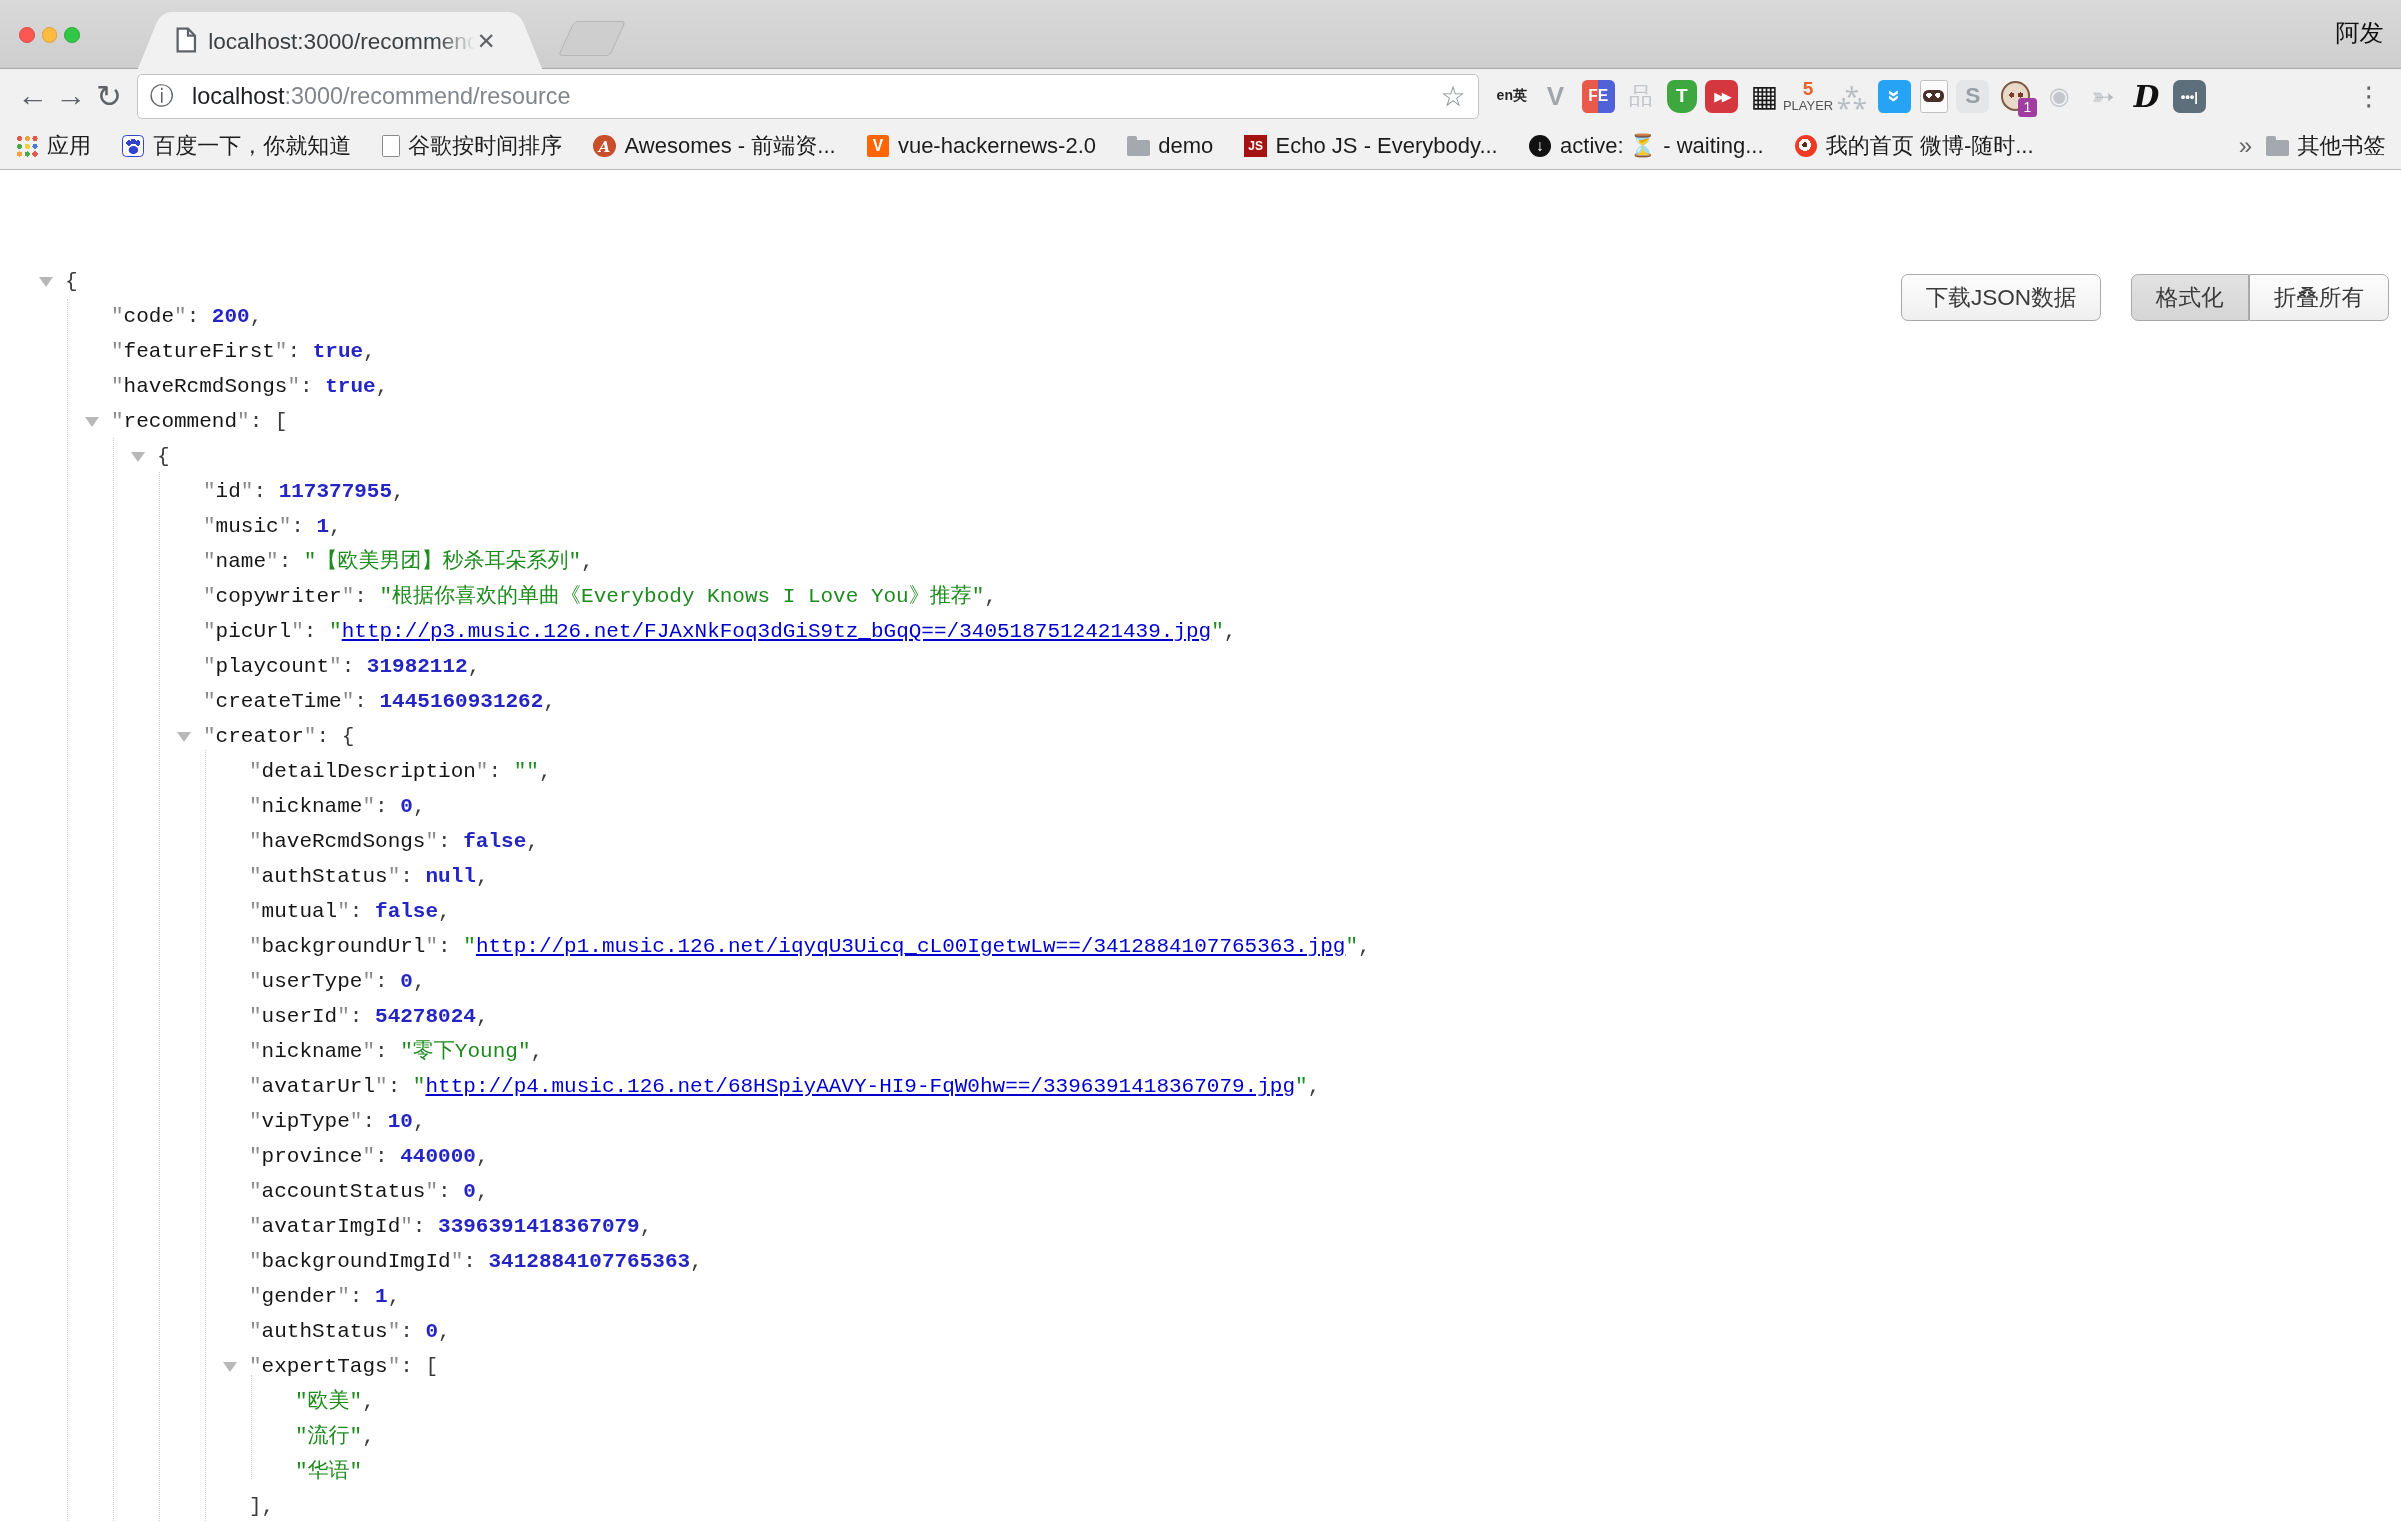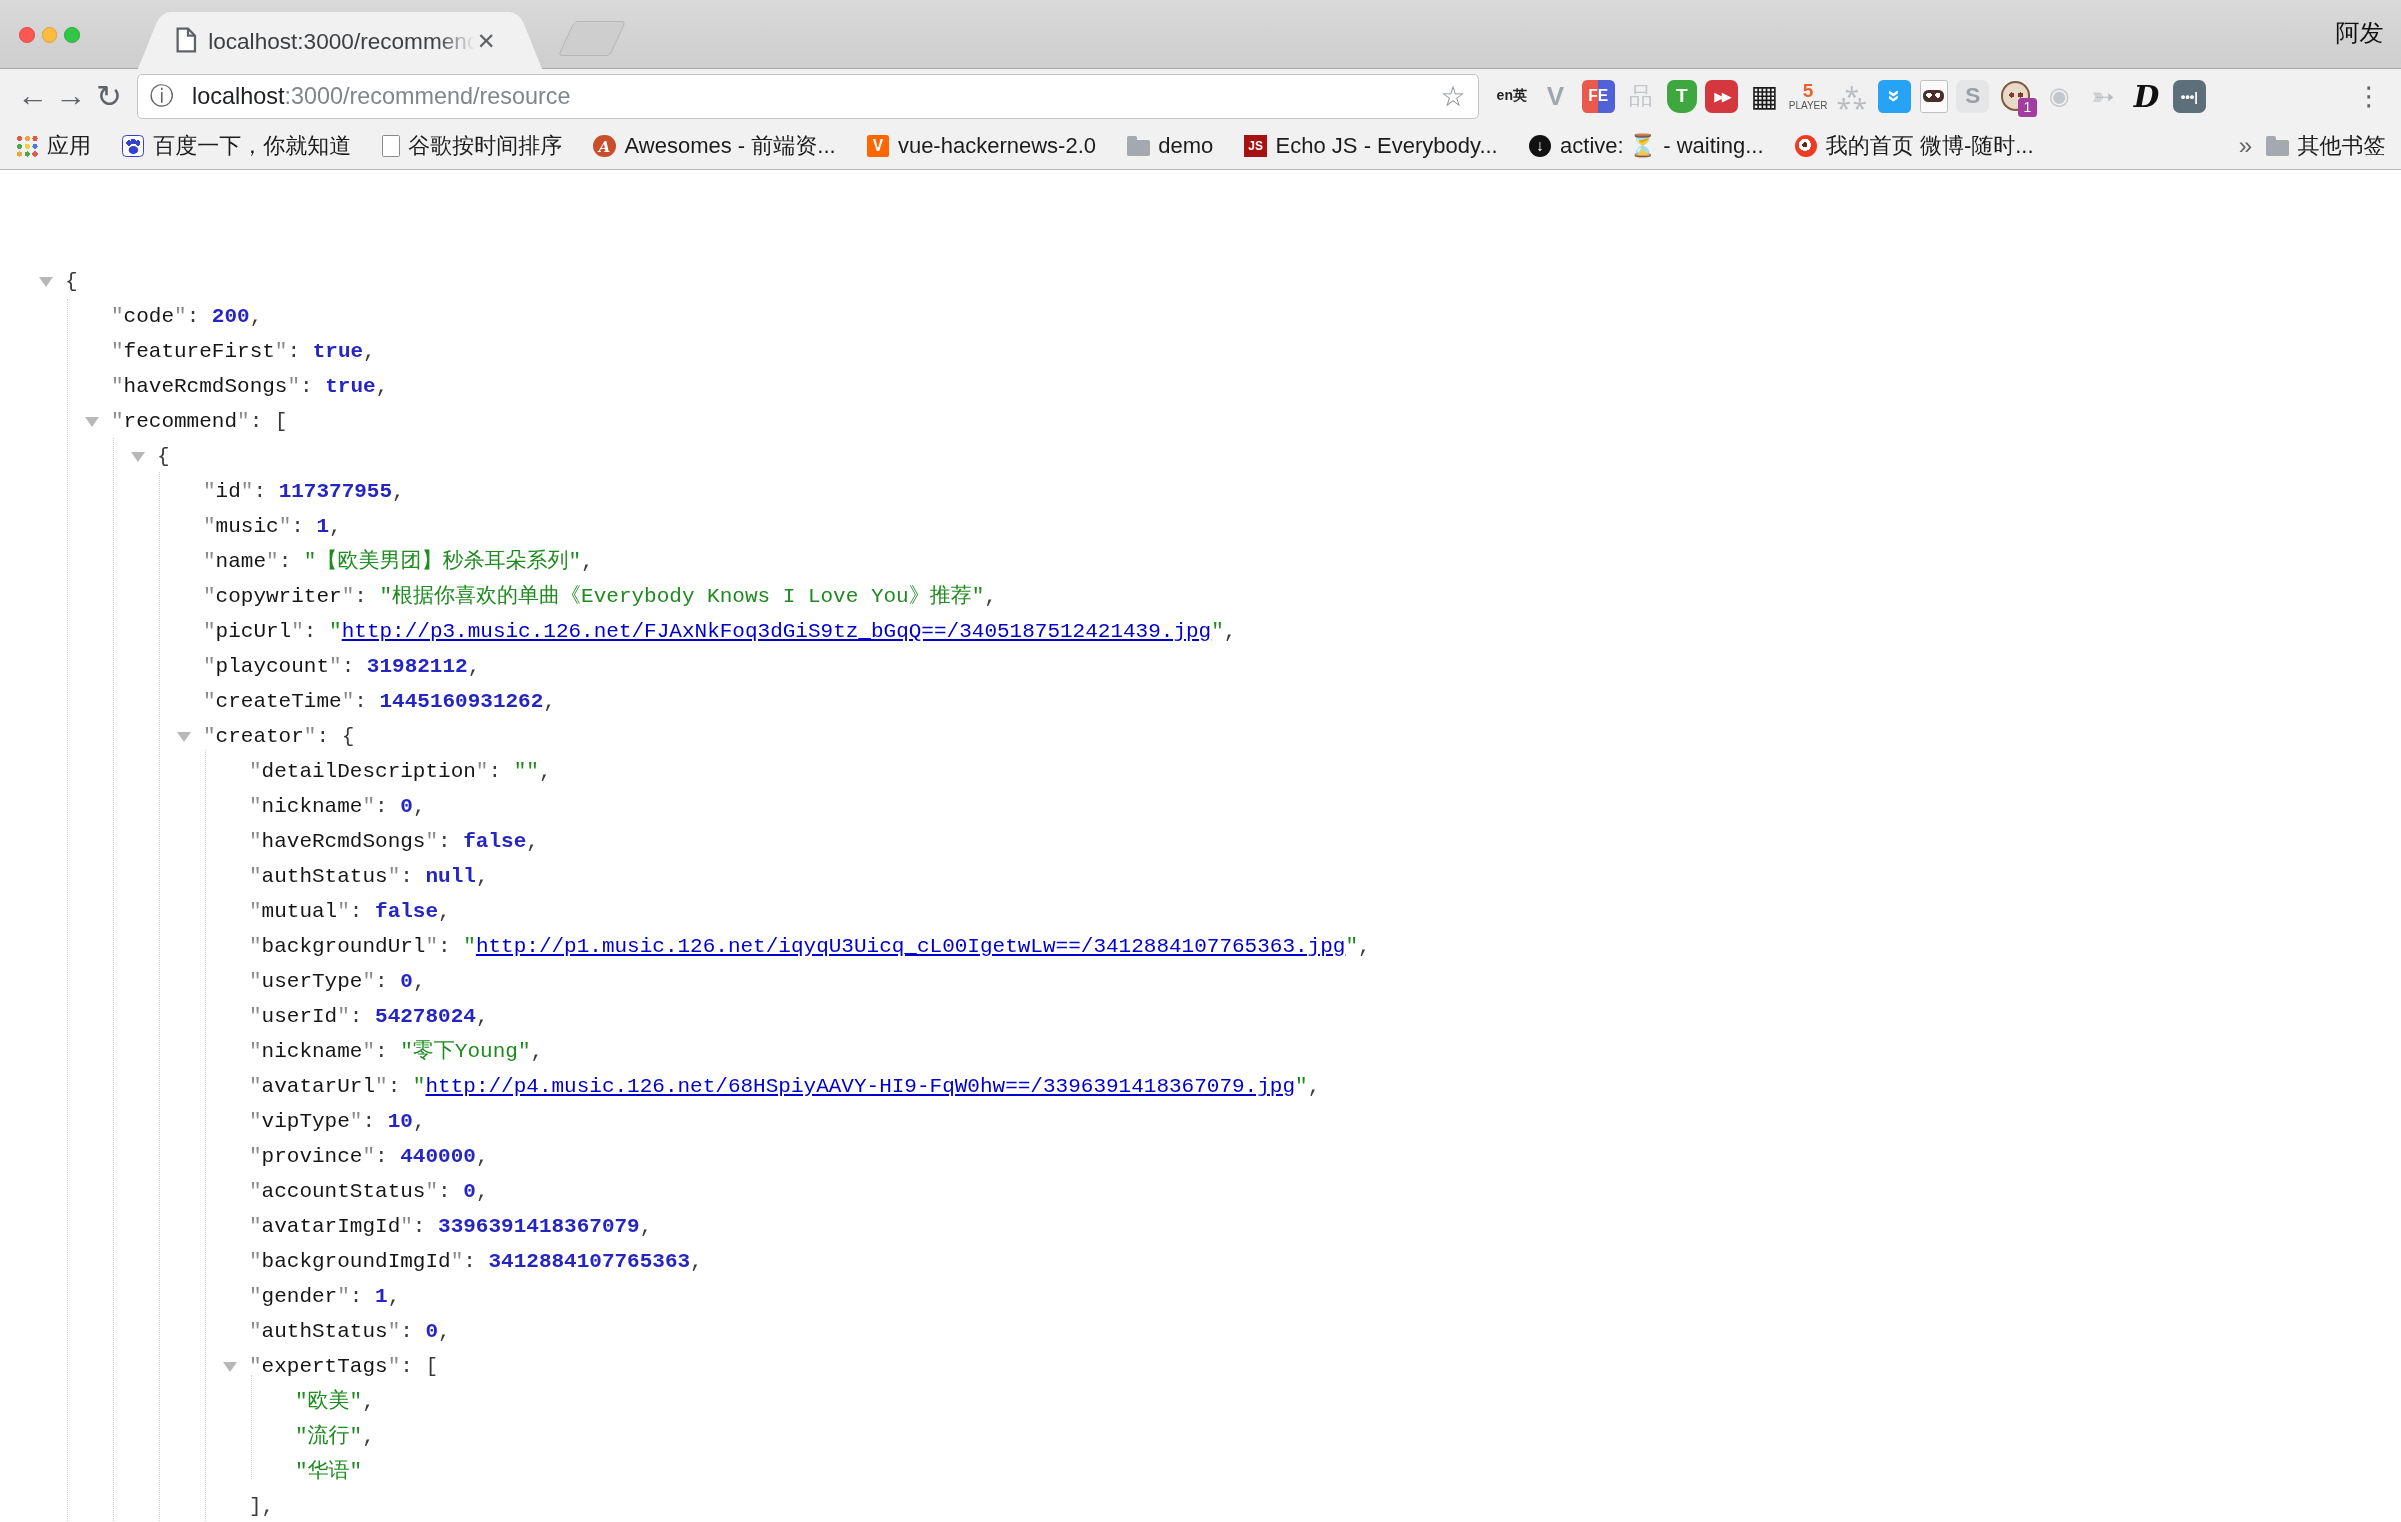--- a/index.html
+++ b/index.html
@@ -48,21 +48,21 @@
   [data-name="fe-icon"] .g { color:#fff; font-weight:bold; font-size:15.6px; }
   [data-name="org-chart-icon"] .g { font-size:24px; color:#c3c7cb; }
   [data-name="shield-t-icon"] { width:29.5px; height:33px; background:#3fa73f;
     border-radius:7px 7px 13px 13px; }
   [data-name="shield-t-icon"] .g { color:#fff; font-weight:bold; font-size:19px; }
   [data-name="video-speed-icon"] { width:33px; height:33px; background:#d4373e; border-radius:7px; }
   [data-name="video-speed-icon"] .g { color:#fff; font-size:13px; letter-spacing:-2.6px; }
   [data-name="qr-code-icon"] .g { font-size:29.5px; color:#1a1a1a; }
   [data-name="h5-player-icon"] { flex-direction:column; }
   [data-name="h5-player-icon"] .g { color:#e8622c; font-weight:bold; font-size:19px; line-height:19px; }
-  [data-name="h5-player-icon"] .sub { font-size:10px; color:#555; }
+  [data-name="h5-player-icon"] .sub { font-size:13px; color:#555; }
   [data-name="paw-icon"] .g { font-size:26px; color:#b9bdc1; }
   [data-name="getui-icon"] { width:33px; height:33px; background:#27a3f5; border-radius:5.2px; }
   [data-name="getui-icon"] .g { color:#fff; font-weight:bold; font-size:22.6px; transform:rotate(90deg); }
   [data-name="mask-icon"] { width:28px; height:33px; background:#fbfbfb; border:1.7px solid #c0c0c0;
     border-radius:2.6px; }
   [data-name="mask-icon"] .g { width:21px; height:11.3px; background:#4a2f2a; border-radius:5.2px;
     background-image:radial-gradient(circle 2.6px at 6px 5.2px,#fff 2.6px,transparent 2.6px),
                      radial-gradient(circle 2.6px at 14.8px 5.2px,#fff 2.6px,transparent 2.6px); }
   [data-name="s-icon"] { width:33px; height:33px; background:#e4e6e8; border-radius:7px; }
   [data-name="s-icon"] .g { color:#98a0a6; font-weight:bold; font-size:22.6px; }
@@ -279,20 +279,27 @@
       </span>
     </div>
   <span class="bmoverflow" data-name="bookmarks-overflow-icon">»</span>
   <div class="otherbm bitem" data-name="other-bookmarks-folder">
     <span class="bicon" data-icon="folder-icon" data-name="folder-icon"></span>
     <span class="blabel" data-name="other-bookmarks-label">其他书签</span>
   </div>
 </div>
 
 <div class="content" data-name="page-content">
+  <div class="btnrow" data-name="json-viewer-buttons">
+    <div class="btn" data-name="download-json-button">下载JSON数据</div>
+    <div class="seg" data-name="view-mode-segmented-control">
+      <div class="btn first" data-name="format-button">格式化</div>
+      <div class="btn second" data-name="collapse-all-button">折叠所有</div>
+    </div>
+  </div>
   <div id="json-lines" data-name="json-tree">
       <div class="guide" data-name="indent-guide" style="left: 251px; top: 1111px; height: 104px;"></div>
       <div class="guide" data-name="indent-guide" style="left: 205px; top: 486px; height: 799px;"></div>
       <div class="guide" data-name="indent-guide" style="left: 159px; top: 208px; height: 1077px;"></div>
       <div class="guide" data-name="indent-guide" style="left: 113px; top: 174px; height: 1111px;"></div>
       <div class="guide" data-name="indent-guide" style="left: 67px; top: 35px; height: 1250px;"></div>
       <div class="jline" data-name="json-line" style="padding-left: 65px;"><span class="tri" data-name="collapse-toggle-icon" style="left: 39px;"></span><span class="pn" data-name="json-bracket">{</span></div>
       <div class="jline" data-name="json-line" style="padding-left: 111px;"><span class="qk" data-name="json-key-quote">"</span><span class="key" data-name="json-key">code</span><span class="qk" data-name="json-key-quote">"</span><span class="pn" data-name="json-colon">: </span><span class="num" data-name="json-value">200</span><span class="pn" data-name="json-comma">,</span></div>
       <div class="jline" data-name="json-line" style="padding-left: 111px;"><span class="qk" data-name="json-key-quote">"</span><span class="key" data-name="json-key">featureFirst</span><span class="qk" data-name="json-key-quote">"</span><span class="pn" data-name="json-colon">: </span><span class="num" data-name="json-value">true</span><span class="pn" data-name="json-comma">,</span></div>
       <div class="jline" data-name="json-line" style="padding-left: 111px;"><span class="qk" data-name="json-key-quote">"</span><span class="key" data-name="json-key">haveRcmdSongs</span><span class="qk" data-name="json-key-quote">"</span><span class="pn" data-name="json-colon">: </span><span class="num" data-name="json-value">true</span><span class="pn" data-name="json-comma">,</span></div>

